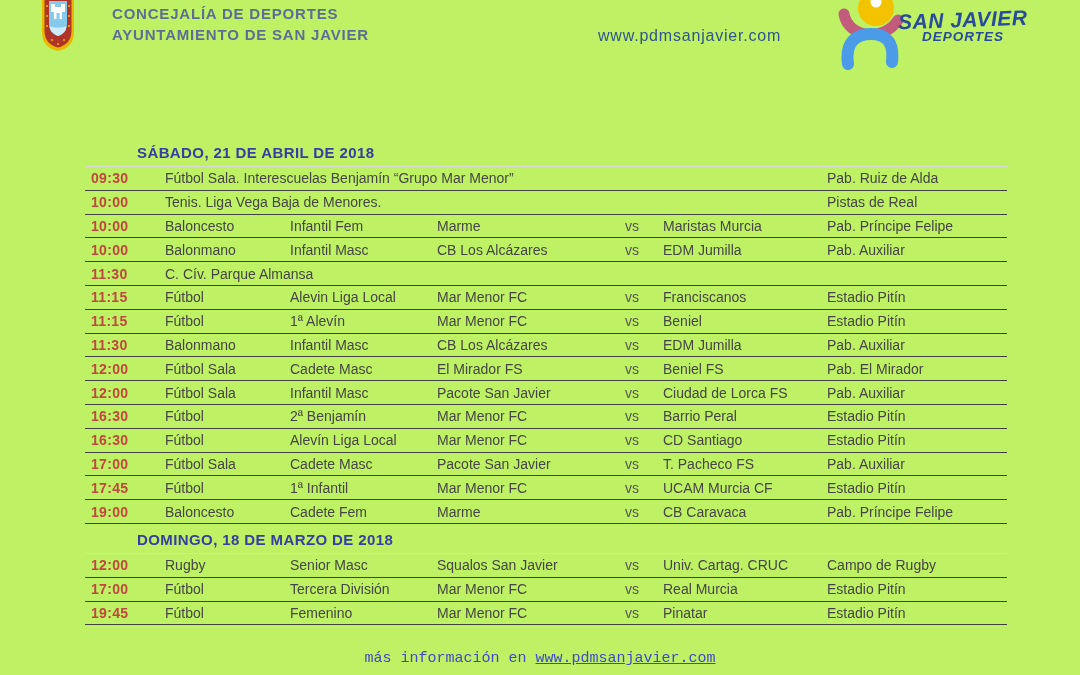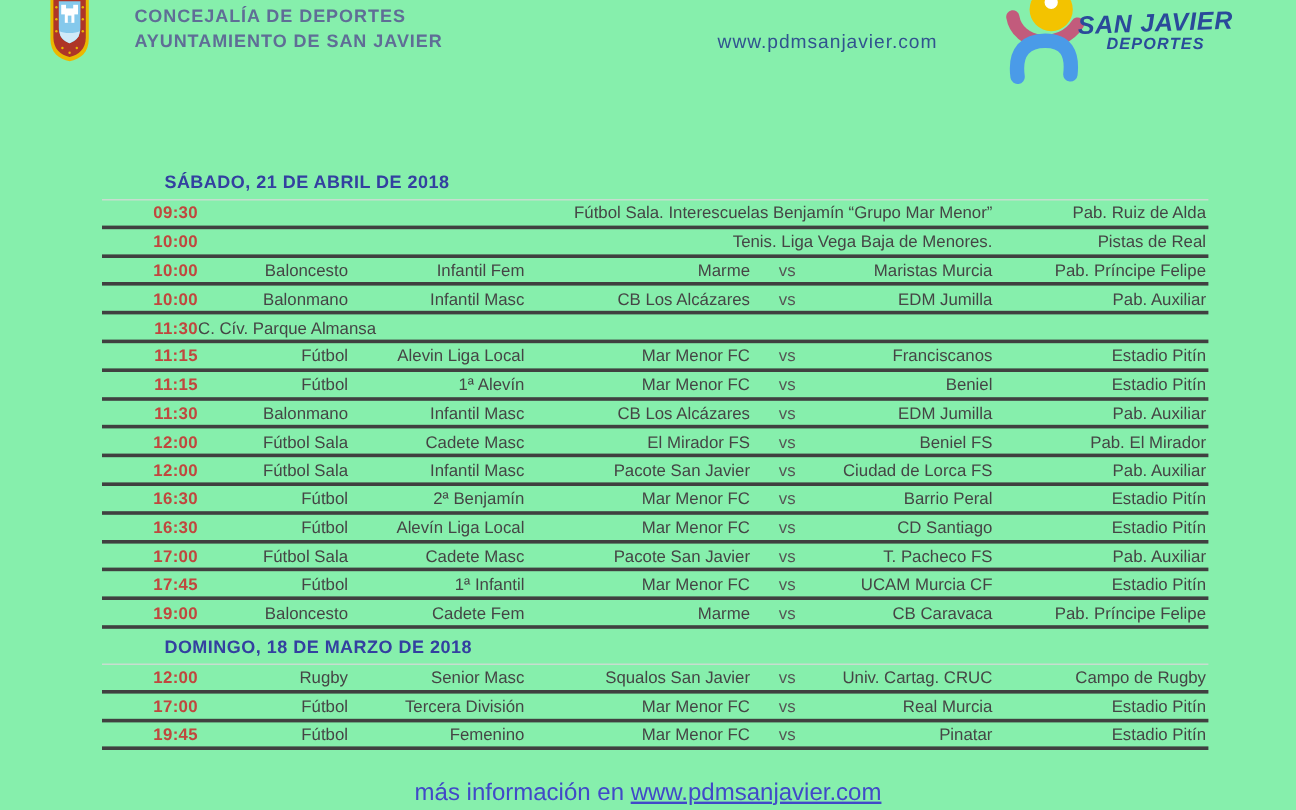--- a/index.html
+++ b/index.html
@@ -1,16 +1,16 @@
 <!DOCTYPE html>
 <html><head>
 <meta charset="utf-8">
 <style>
   html,body { margin:0; padding:0; background:#ffffff; }
-  .page { position:relative; width:1080px; height:675px; overflow:hidden; background:#86efac;
+  .page { position:relative; width:1080px; height:675px; overflow:hidden; background:#bef264;
           font-family:"Liberation Sans", sans-serif; }
 
   
   .crest { position:absolute; left:40px; top:-6px; width:36px; height:58px; }
   .org { position:absolute; left:112px; top:3px; font-size:15px; font-weight:bold;
          color:#5f6d96; letter-spacing:0.8px; line-height:21px; }
   .site { position:absolute; left:598px; top:27px; font-size:16px; color:#31538f; letter-spacing:0.8px; }
   .mascot { position:absolute; left:832px; top:-8px; width:78px; height:78px; }
   .logo-text { position:absolute; left:898px; top:8px; width:134px; color:#2a4a9a; }
   .lt1 { font-size:21px; font-weight:bold; font-style:italic; letter-spacing:0.5px;
@@ -22,28 +22,28 @@
 
   
   .section { position:absolute; left:85px; width:922px; }
   .sec-sat { top:132px;margin-top:12px; }
   .sec-sun { top:531px; }
   .dh { font-size:15px; font-weight:bold; color:#3340a0; letter-spacing:0.4px;
         padding-left:52px; height:22px; box-sizing:border-box; }
   .tbl { border-top:1px solid #d9d9d9; }
   .row { display:grid; grid-template-columns:80px 125px 147px 188px 38px 164px 178px;
          height:23.8px; box-sizing:border-box; align-items:center;
-         border-bottom:3px solid #404040; font-size:14px; color:#454545; white-space:nowrap;text-align:right; }
+         border-bottom:1px solid #404040; font-size:14px; color:#454545; white-space:nowrap; }
   .time { font-weight:bold; color:#c0473e; padding-left:6px; letter-spacing:0.3px; }
   .desc { grid-column:2 / 7; }
   .vs { color:#555555; }
 
   
   .footer { position:absolute; top:650px; left:0; width:1080px; text-align:center;
-            font-size:20px; color:#4149c8; }
+            font-size:15px; color:#4149c8;font-family:Liberation Mono, monospace; }
   .footer a { color:#4149c8; text-decoration:underline; cursor:pointer; }
 </style>
 </head>
 <body>
 
 <div class="page">
 
   <svg class="crest" viewBox="0 0 36 58" aria-hidden="true">
     <path d="M2,0 H34 V38 C34,50 27,55 18,57 C9,55 2,50 2,38 Z" fill="#eab800"></path>
     <path d="M4.5,2 H31.5 V37 C31.5,47 25.5,51.5 18,53.5 C10.5,51.5 4.5,47 4.5,37 Z" fill="#ae3527"></path>

